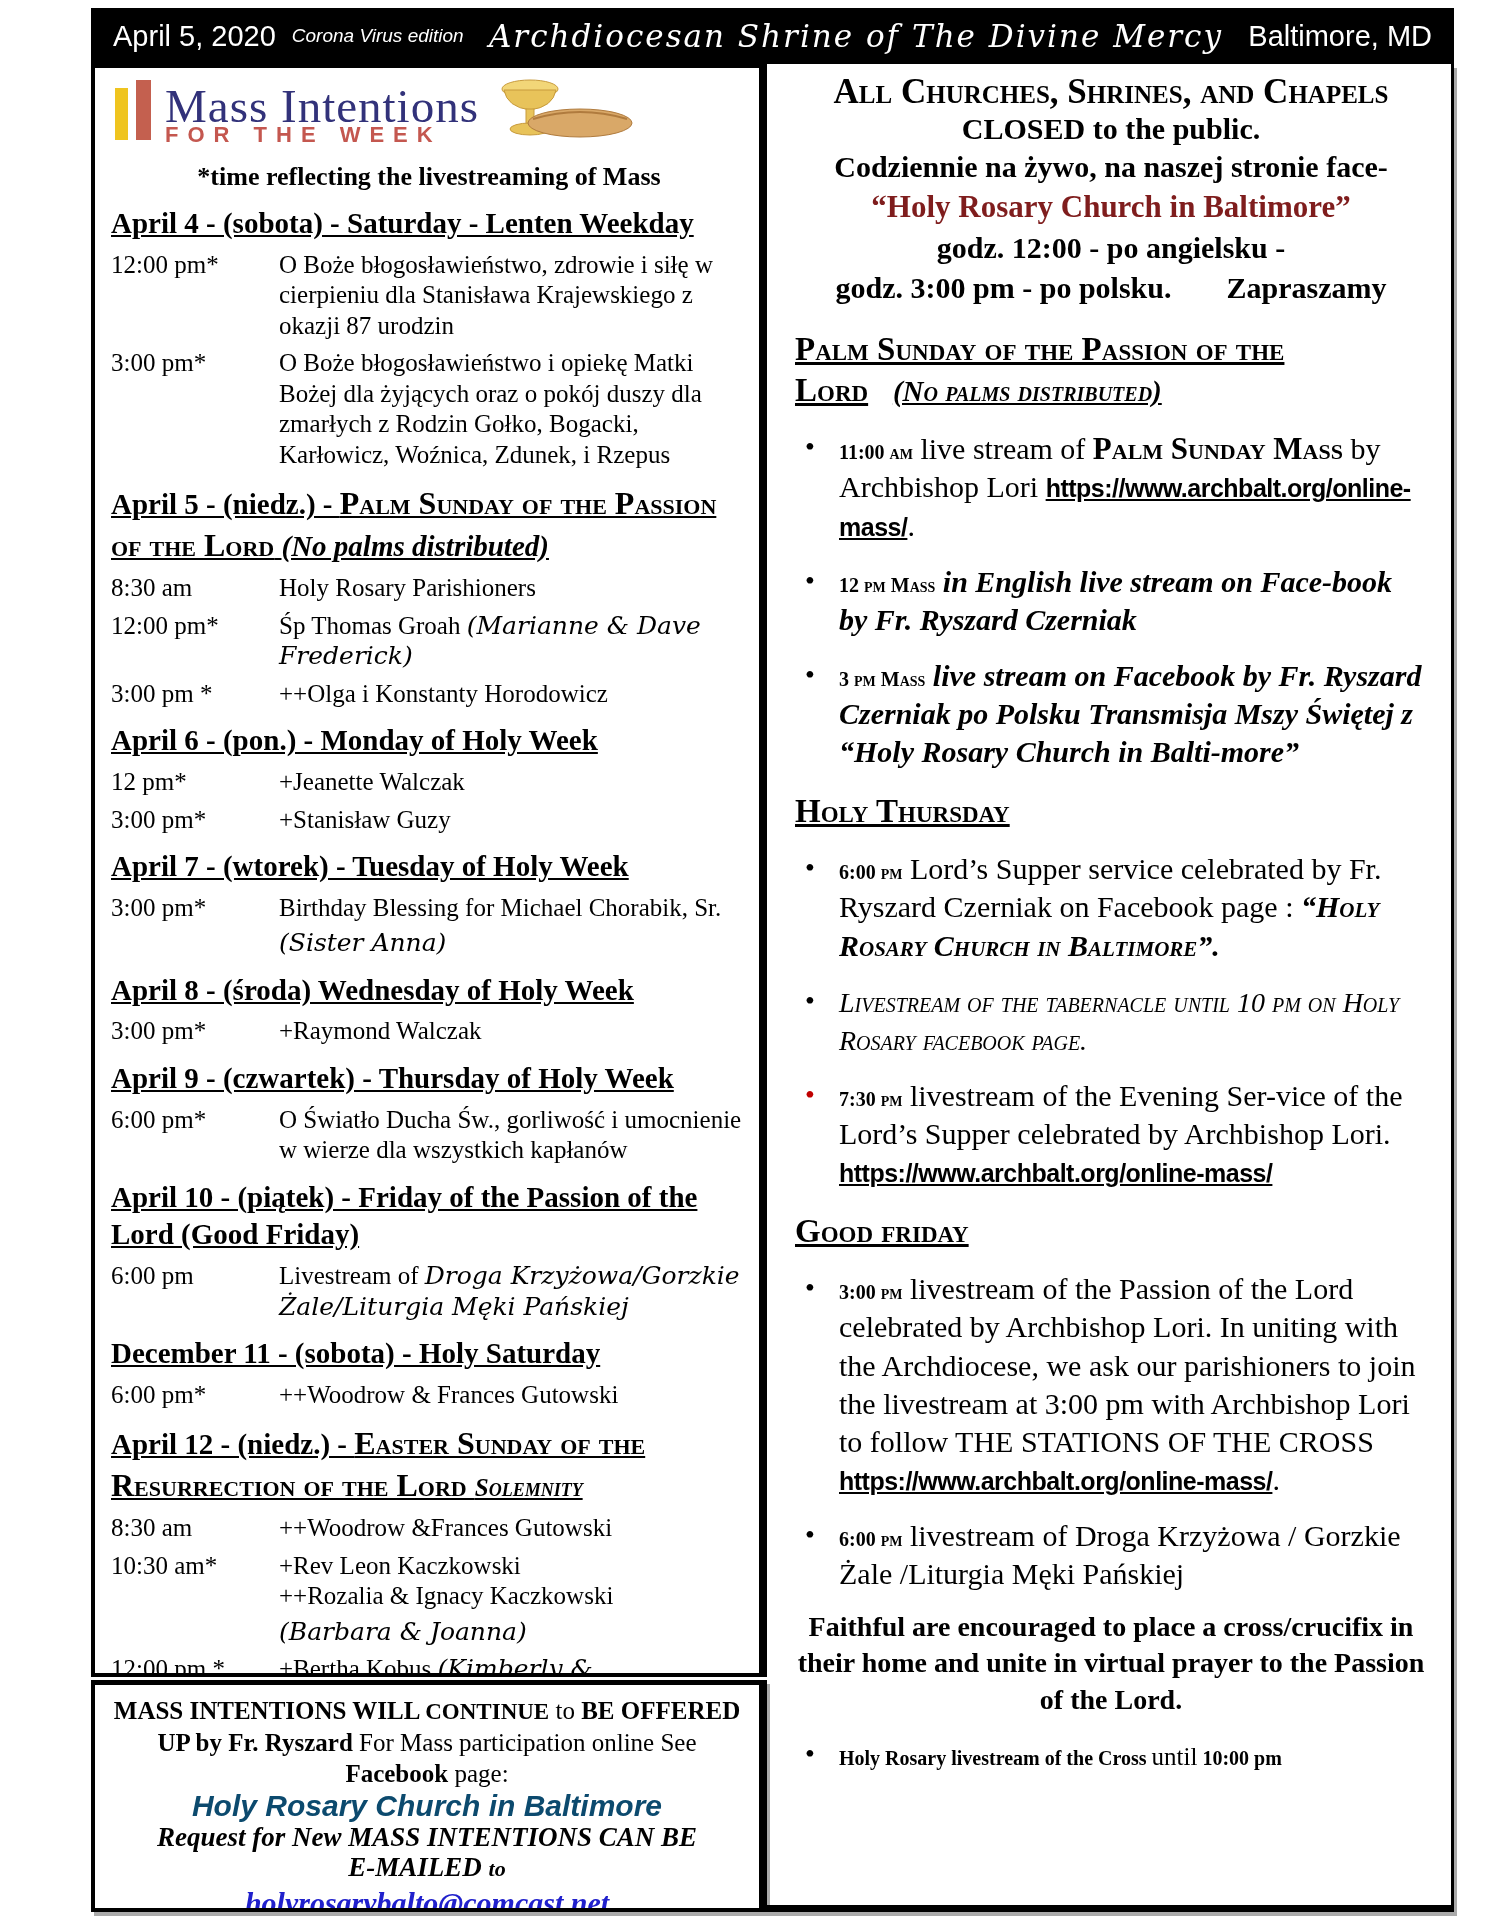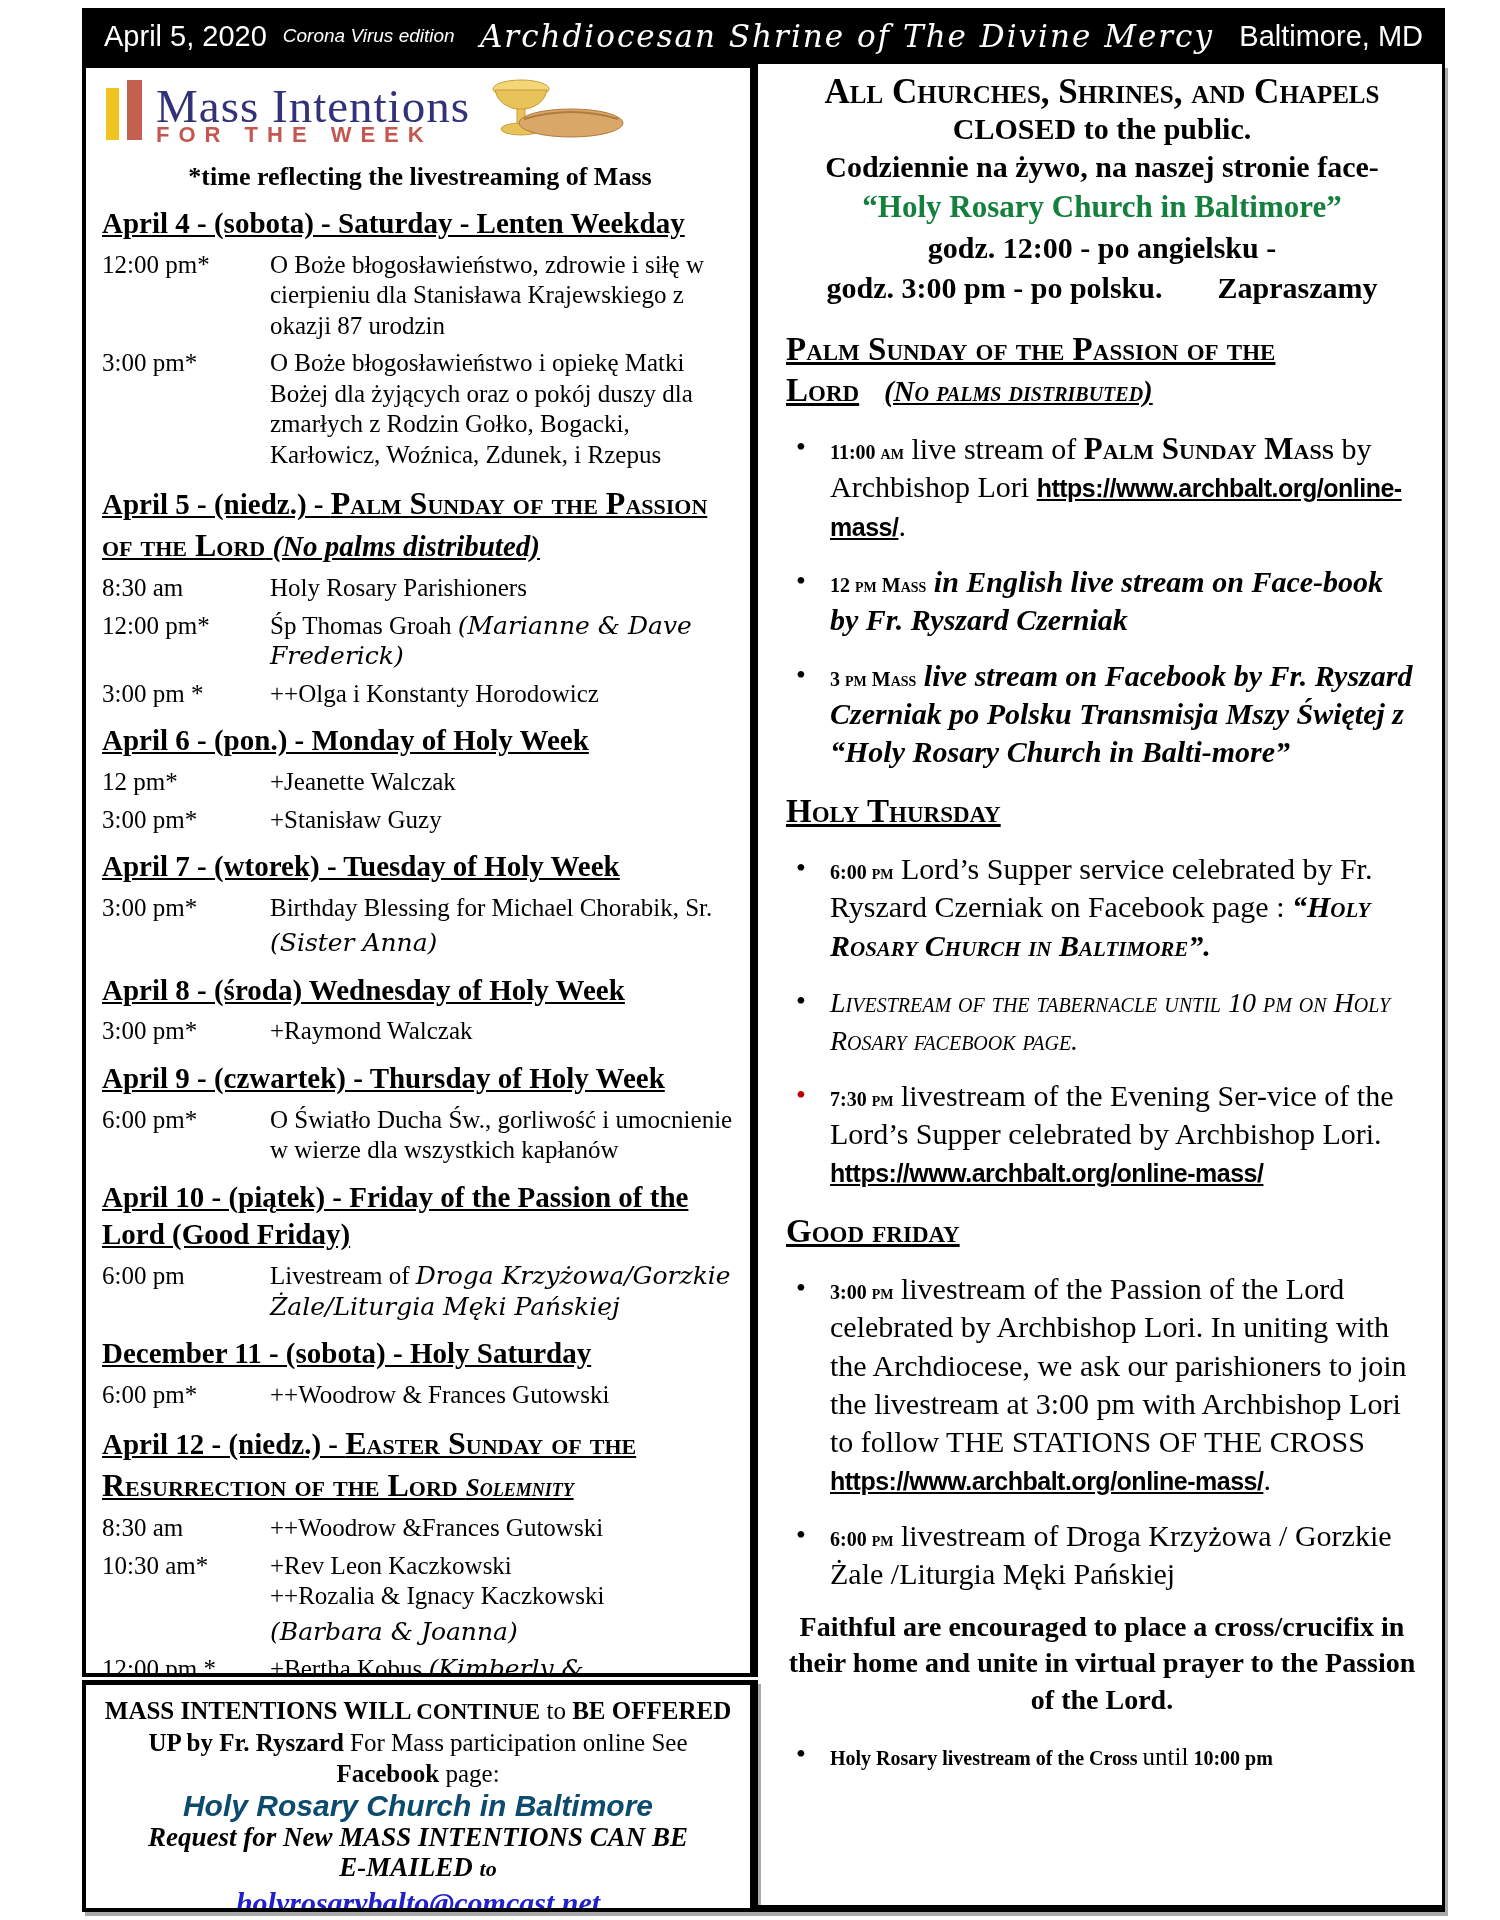--- a/index.html
+++ b/index.html
@@ -1,21 +1,21 @@
 <!DOCTYPE html>
 <html><head>
 <meta charset="utf-8">
 <style>
   * { margin:0; padding:0; box-sizing:border-box; }
   html,body { background:#fff; }
   body {
     width:1500px; height:1920px; position:relative;
     font-family:"Liberation Serif", serif; color:#000;
   }
-  .page { position:absolute; left:71px; top:8px; width:1374px; height:1904px;padding-left:11px; }
+  .page { position:absolute; left:80px; top:8px; width:1374px; height:1904px;padding-left:11px; }
 
   
   .topbar {
     height:56px; background:#000; color:#fff;
     display:flex; align-items:center; padding:0 22px;
   }
   .tb-date { font-family:"Liberation Sans", sans-serif; font-size:29px; white-space:nowrap; }
   .tb-edition { font-family:"Liberation Sans", sans-serif; font-style:italic; font-size:19px; margin-left:16px; white-space:nowrap; }
   .tb-title { flex:1; text-align:center; font-family:"DejaVu Serif", serif; font-style:italic; font-size:31px; letter-spacing:2px; white-space:nowrap; }
   .tb-city { font-family:"Liberation Sans", sans-serif; font-size:29px; white-space:nowrap; }
@@ -68,21 +68,21 @@
   .fbname { color:#0c4a6e; font-family:"Liberation Sans", sans-serif; font-weight:bold; font-style:italic; font-size:30px; margin-top:0; }
   .req { font-weight:bold; font-style:italic; font-size:27px; line-height:1.1; }
   .req .sm { font-size:22px; }
   .email { color:#2020cc; font-style:italic; font-weight:bold; font-size:30px; margin-top:3px; }
 
   
   .closed { text-align:center; font-weight:bold; }
   .closed .l1 { font-variant:small-caps; font-size:35px; line-height:1.15; }
   .closed .l2 { font-size:30px; line-height:1.15; }
   .pol { text-align:center; font-weight:bold; font-size:30px; line-height:1.35; }
-  .redline { color:#15803d; text-align:center; font-weight:bold; font-size:31px; line-height:1.3; }
+  .redline { color:#7f1d1d; text-align:center; font-weight:bold; font-size:31px; line-height:1.3; }
   .godz { text-align:center; font-weight:bold; font-size:30px; line-height:1.35; }
   .zapr { display:inline-block; margin-left:55px; }
 
   .sech { font-variant:small-caps; font-weight:bold; font-size:33px; margin-top:20px; line-height:1.25; }
   .sech .un { text-decoration:underline; }
   .sech .hnote { font-style:italic; font-size:29px; }
   ul.blt { list-style:none; margin:0; padding:0; }
   ul.blt > li { position:relative; padding-left:44px; margin-top:18px; font-size:30px; line-height:1.27; }
   ul.blt > li::before { content:"\2022"; position:absolute; left:10px; top:0; font-size:28px; }
   ul.blt > li.red::before { color:#C00000; }

